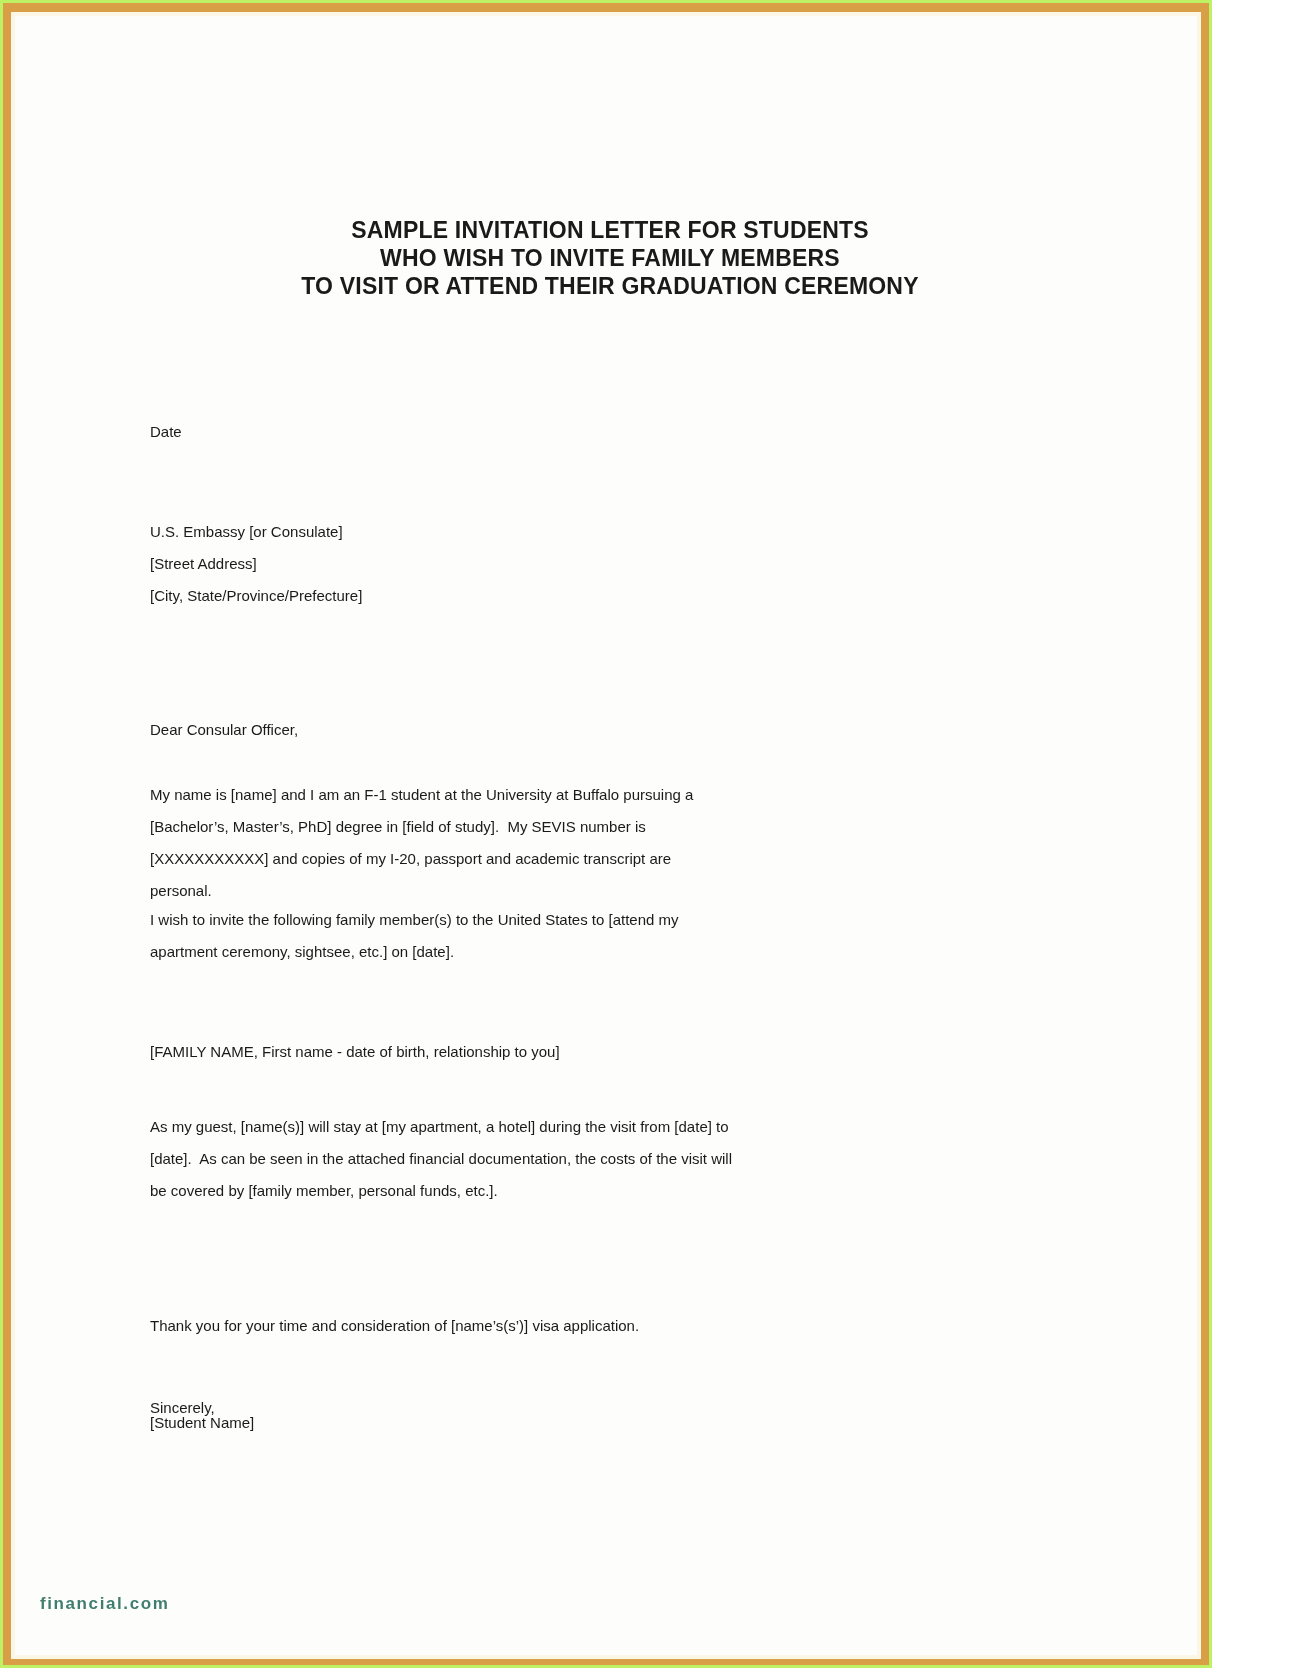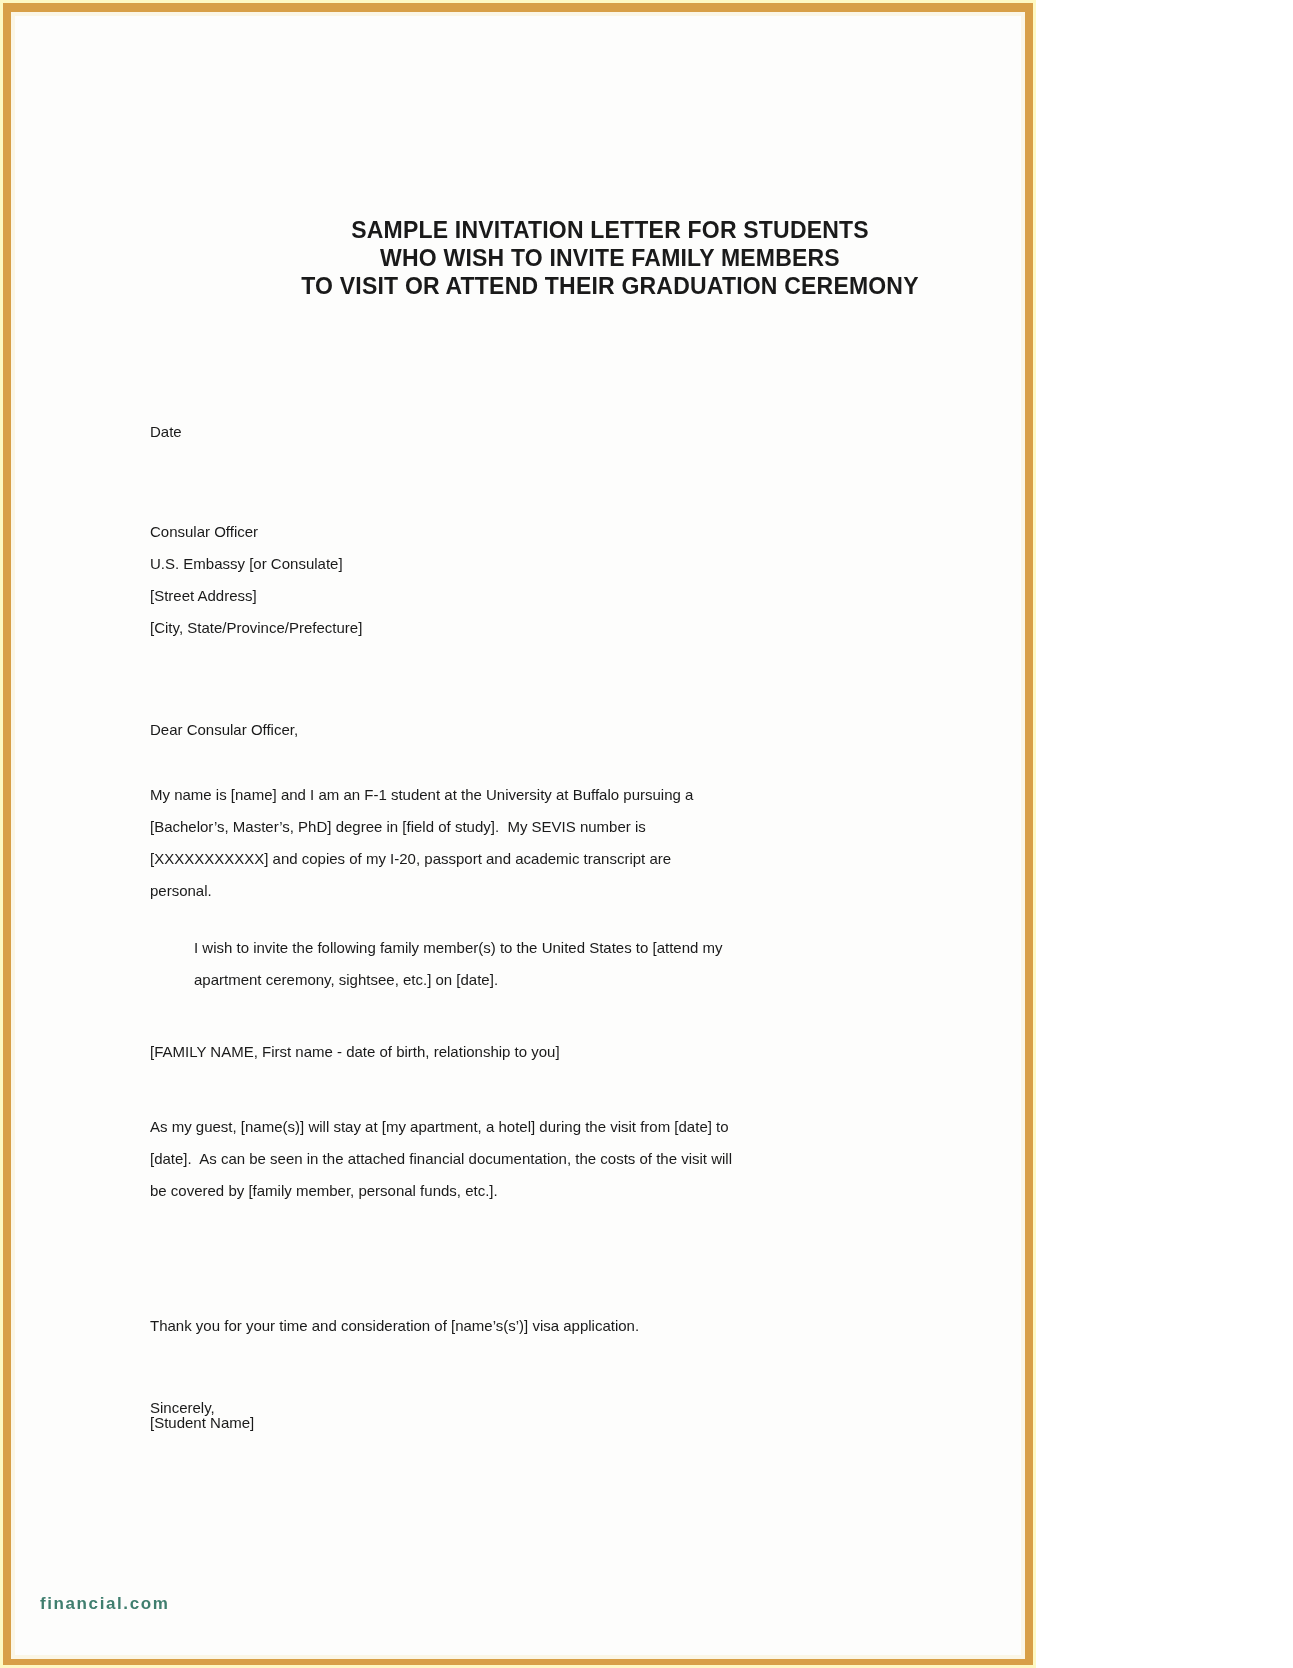--- a/index.html
+++ b/index.html
@@ -3,22 +3,22 @@
 <meta charset="utf-8">
 <style>
   html, body { margin: 0; padding: 0; }
   body {
     width: 1293px; height: 1668px;
     font-family: "Liberation Sans", sans-serif;
     background: #ffffff;
   }
   .page {
     position: relative;
-    width: 1036px; height: 1668px;
-    background: #fef9c3; 
+    width: 1212px; height: 1668px;
+    background: #bef264; 
     overflow: hidden;
   }
   .border-gold {
     position: absolute; inset: 3px;
     background: #d89f47; 
   }
   .paper {
     position: absolute;
     left: 11px; top: 12px; right: 11px; bottom: 9px;
     background: #fdfdfc;
@@ -43,21 +43,21 @@
   .blk { position: absolute; left: 150px; }
   .line {
     font-size: 15px;
     line-height: 32px;
     white-space: pre;
   }
   .blk-date      { top: 416px; }
   .blk-recipient { top: 516px; }
   .blk-salute    { top: 714px; }
   .blk-p1        { top: 779px; }
-  .blk-p2        { top: 932px; margin-left: 44px; }
+  .blk-p2        { top: 904px; }
   .blk-p3        { top: 1036px; }
   .blk-p4        { top: 1111px; }
   .blk-p5        { top: 1310px; }
   .blk-p6        { top: 1344px; margin-top: 48px; }
   .blk-sig       { top: 1407px; }
   .watermark {
     position: absolute;
     left: 40px; top: 1594px;
     font-size: 17px;
     letter-spacing: 1.6px;
@@ -79,21 +79,20 @@
       <div class="title-line">SAMPLE INVITATION LETTER FOR STUDENTS</div>
       <div class="title-line">WHO WISH TO INVITE FAMILY MEMBERS</div>
       <div class="title-line">TO VISIT OR ATTEND THEIR GRADUATION CEREMONY</div>
     </div>
 
     <div class="blk blk-date">
       <div class="line">Date</div>
     </div>
 
     <div class="blk blk-recipient">
-      <div class="line">Consular Officer</div>
       <div class="line">U.S. Embassy [or Consulate]</div>
       <div class="line">[Street Address]</div>
       <div class="line">[City, State/Province/Prefecture]</div>
     </div>
 
     <div class="blk blk-salute">
       <div class="line">Dear Consular Officer,</div>
     </div>
 
     <div class="blk blk-p1">

